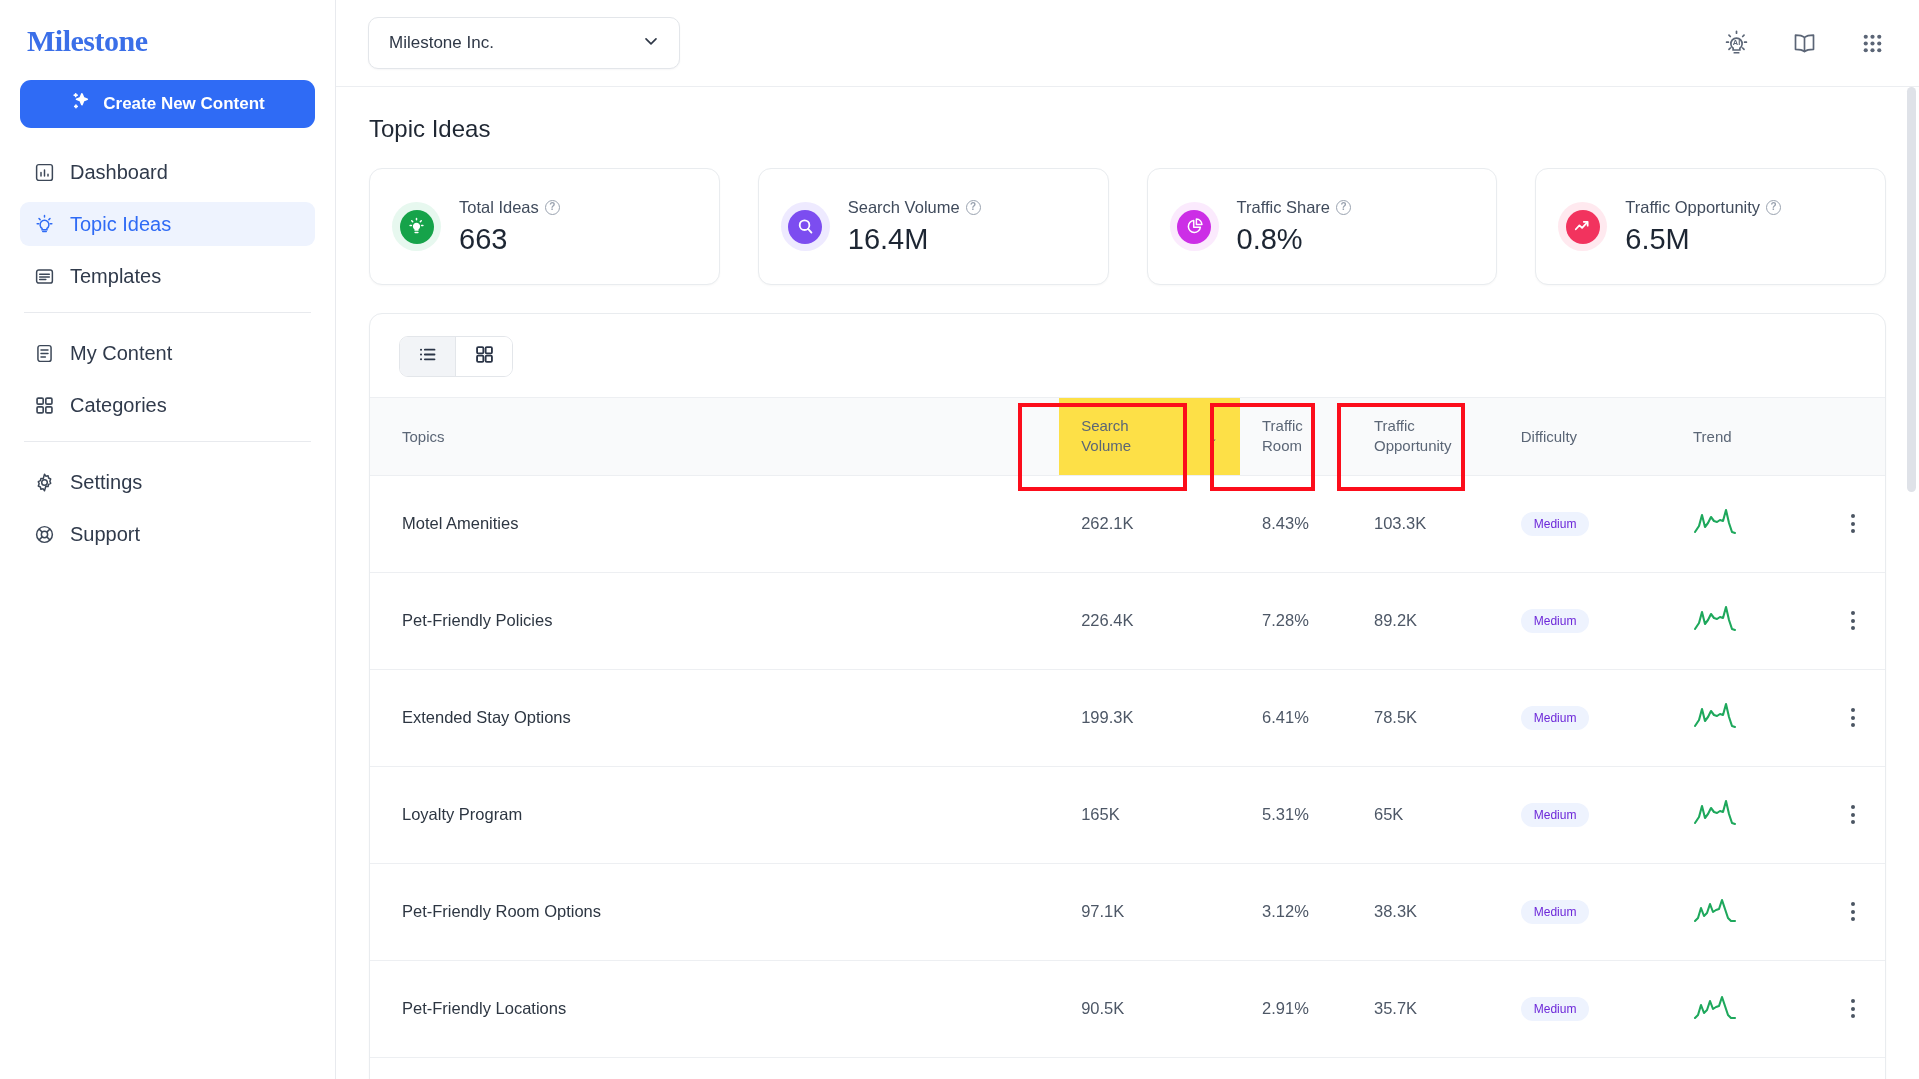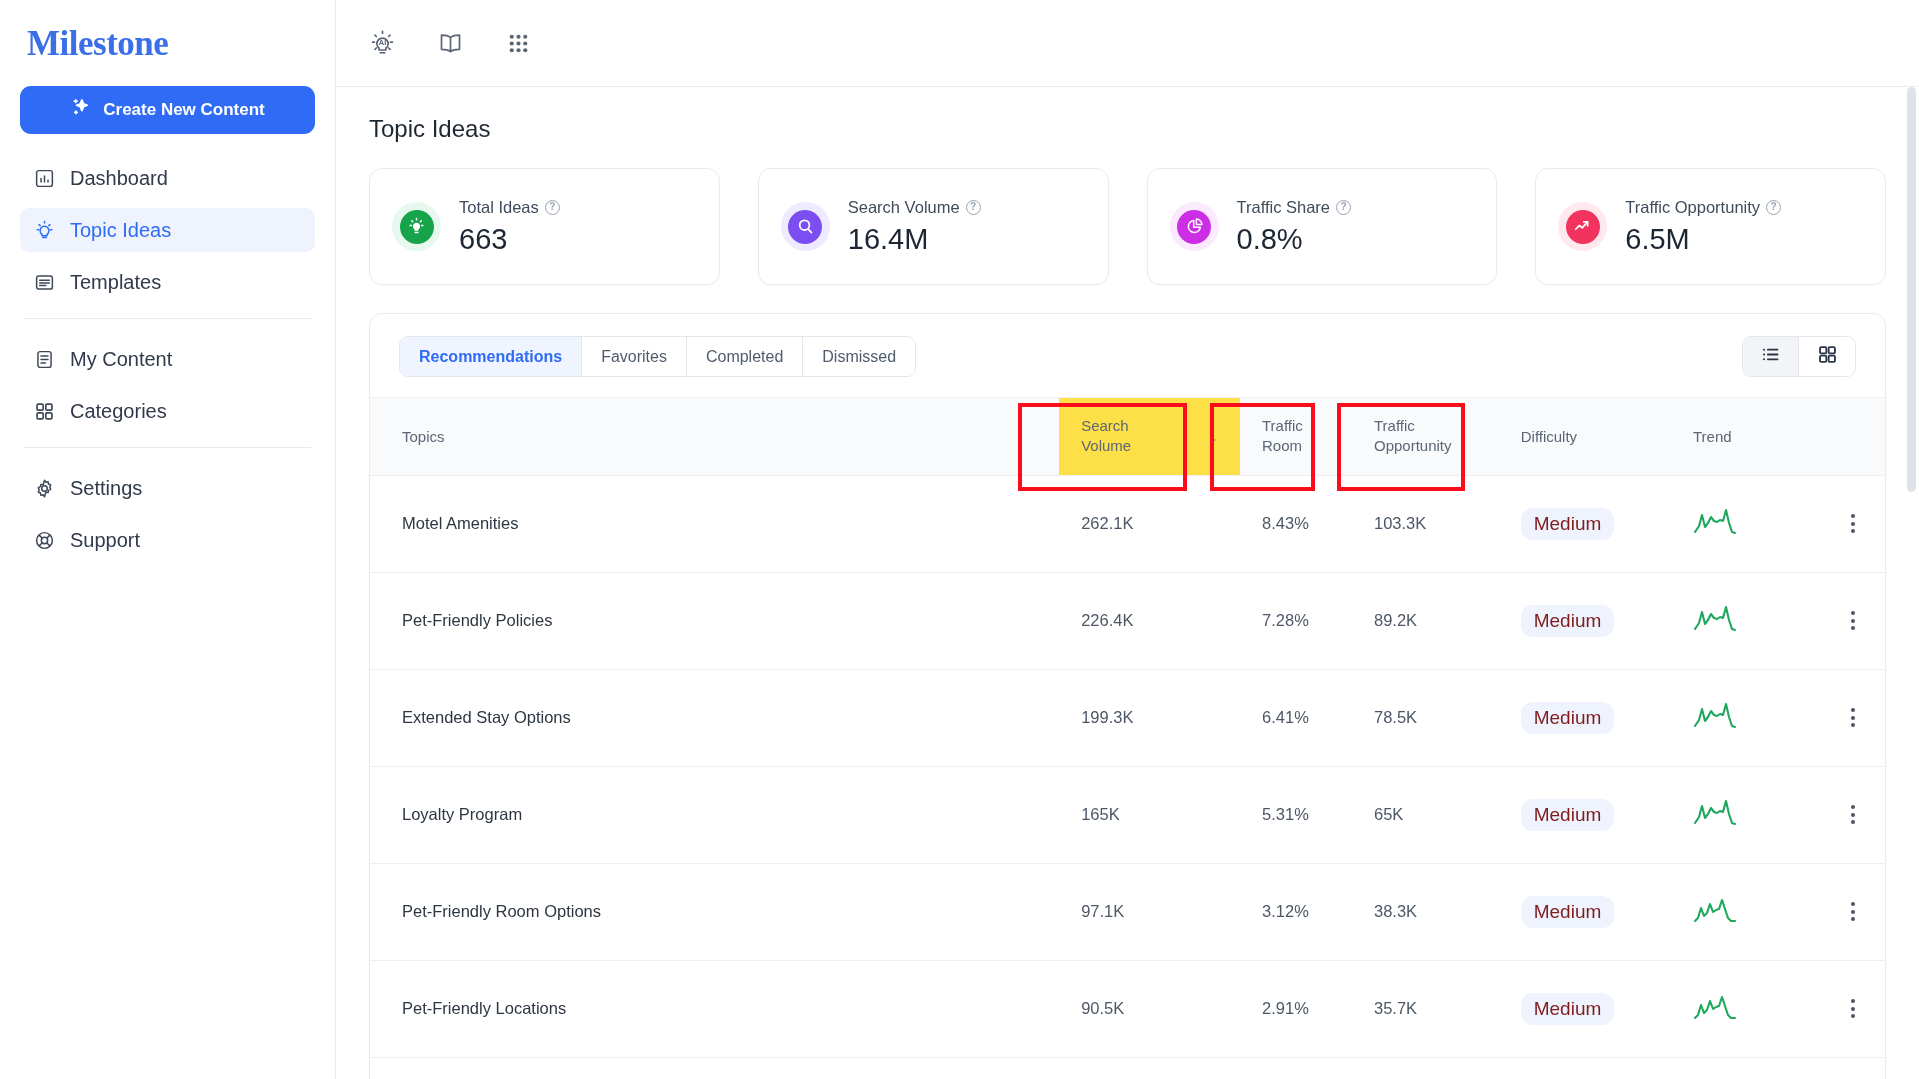--- a/index.html
+++ b/index.html
@@ -14,21 +14,21 @@
   
   .sidebar {
     width: 336px; height: 1079px; flex: 0 0 336px;
     background: #ffffff;
     border-right: 1px solid #e8eaee;
     padding: 0 20px;
     position: relative;
   }
   .logo {
     font-family: "Liberation Serif", serif;
-    font-size: 35px; font-weight: 700; color: #3b6fe8;
+    font-size: 30px; font-weight: 700; color: #3b6fe8;
     letter-spacing: -0.5px;
     padding: 24px 0 10px 7px;
   }
   .create-btn {
     display: flex; align-items: center; justify-content: center; gap: 11px;
     height: 48px; margin: 12px 0 22px 0;
     background: #2f6bf5; border-radius: 11px;
     color: #fff; font-size: 17px; font-weight: 700;
     cursor: pointer; border: none; width: 100%;
   }
@@ -121,22 +121,22 @@
 
   tbody td {
     font-size: 16.5px; color: #3b4552; padding: 30px 0;
     border-top: 1px solid #edeff2; vertical-align: middle;
   }
   td.topic { padding-left: 32px; color: #2d3642; }
   td.num { padding-left: 22px; color: #4d5766; }
   td.diff { padding-left: 18px; }
   td.trend { padding-left: 18px; }
   .badge {
-    display: inline-block; background: #eef3fe; color: #7f1d1d;
-    font-size: 19px; padding: 5px 13px; border-radius: 12px;
+    display: inline-block; background: #eef3fe; color: #6d28d9;
+    font-size: 12px; padding: 5px 13px; border-radius: 12px;
   }
   .kebab { display: flex; flex-direction: column; gap: 3.5px; align-items: center; cursor: pointer; }
   .kebab i { width: 4px; height: 4px; background: #4b5563; border-radius: 50%; display: block; }
 
   
   .annot { position: absolute; border: 4px solid #fc0d1b; pointer-events: none; z-index: 30; }
 
   
   .scrollbar-track { position: absolute; top: 87px; right: 0; width: 14px; height: 992px; background: #fff; z-index: 20; }
   .scrollbar-thumb { position: absolute; top: 0px; right: 3px; width: 9px; height: 405px; background: #dfe2e8; border-radius: 6px; }
@@ -234,20 +234,28 @@
           <path d="M5.6 5.6l3.9 3.9M14.5 14.5l3.9 3.9M18.4 5.6l-3.9 3.9M9.5 14.5l-3.9 3.9"></path>
         </svg>
       </span>
       <span>Support</span>
     </div>
   </aside>
 
   <section class="main">
 
     <div class="topbar">
+      <div class="org-select">
+        <span>Milestone Inc.</span>
+        <span>
+          <svg width="20" height="20" viewBox="0 0 24 24" fill="none" stroke="#2f3847" stroke-width="2" stroke-linecap="round" stroke-linejoin="round">
+              <path d="M6 9.5l6 6 6-6"></path>
+            </svg>
+        </span>
+      </div>
       <div class="top-icons">
         <span class="top-icon">
           <svg width="27" height="27" viewBox="0 0 24 24" fill="none" stroke="#5b6576" stroke-width="1.5" stroke-linecap="round">
             <path d="M9 16.2a5 5 0 1 1 6 0v1.6H9z"></path>
               <path d="M10 20.2h4"></path>
             <path d="M12 1.2v1.6M3.2 10.8h1.6M19.2 10.8h1.6M5.3 4.6l1.2 1.2M17.5 5.8l1.2-1.2M5.3 17.2l1.2-1.2M17.5 16l1.2 1.2"></path>
             <text x="12" y="13" font-size="6.6" font-family="Liberation Sans, sans-serif" fill="#5b6576" stroke="none" text-anchor="middle" font-weight="700">AI</text>
           </svg>
         </span>
         <span class="top-icon">
@@ -346,26 +354,20 @@
               <span>Traffic Opportunity</span>
               <span class="qmark">?</span>
             </div>
             <div class="card-value">6.5M</div>
           </div>
         </div>
       </div>
 
       <div class="panel">
         <div class="panel-head">
-          <div class="tabs">
-            <div class="tab active">Recommendations</div>
-            <div class="tab">Favorites</div>
-            <div class="tab">Completed</div>
-            <div class="tab">Dismissed</div>
-          </div>
           <div class="view-toggle">
             <div class="vbtn active">
               <span>
                 <svg width="21" height="21" viewBox="0 0 24 24" fill="none" stroke="#2b3547" stroke-width="2.1" stroke-linecap="round">
                   <path d="M9 6.5h11M9 12h11M9 17.5h11"></path>
                   <circle cx="4.6" cy="6.5" r="1.2" fill="#2b3547" stroke="none"></circle>
                   <circle cx="4.6" cy="12" r="1.2" fill="#2b3547" stroke="none"></circle>
                   <circle cx="4.6" cy="17.5" r="1.2" fill="#2b3547" stroke="none"></circle>
                 </svg>
               </span>

